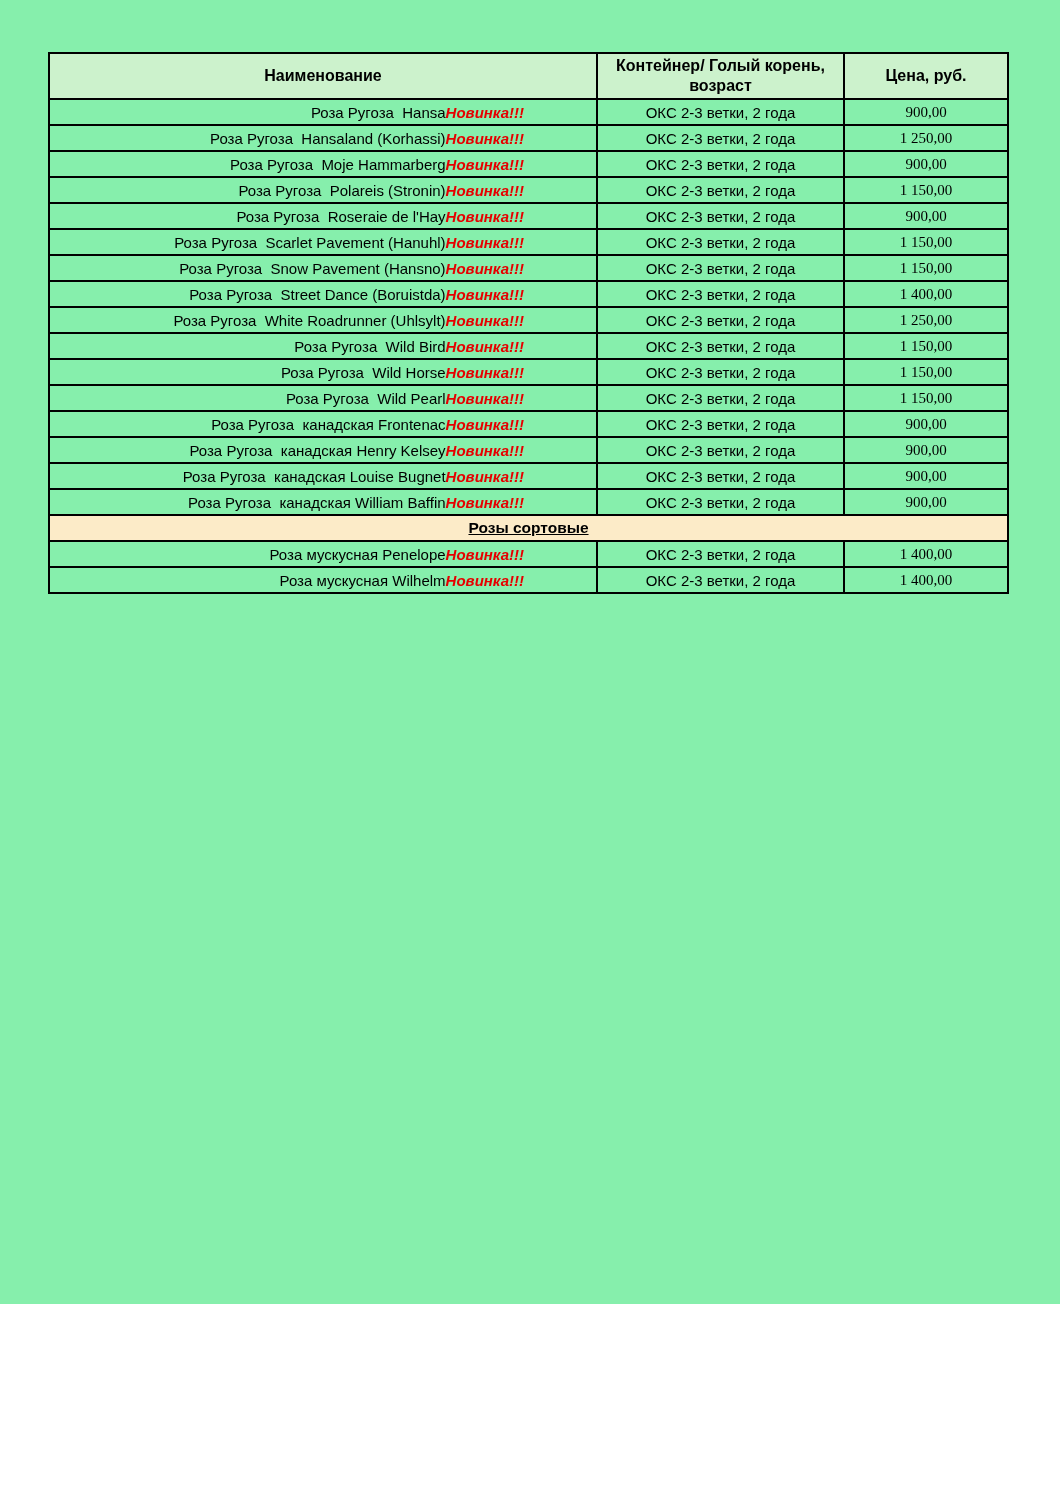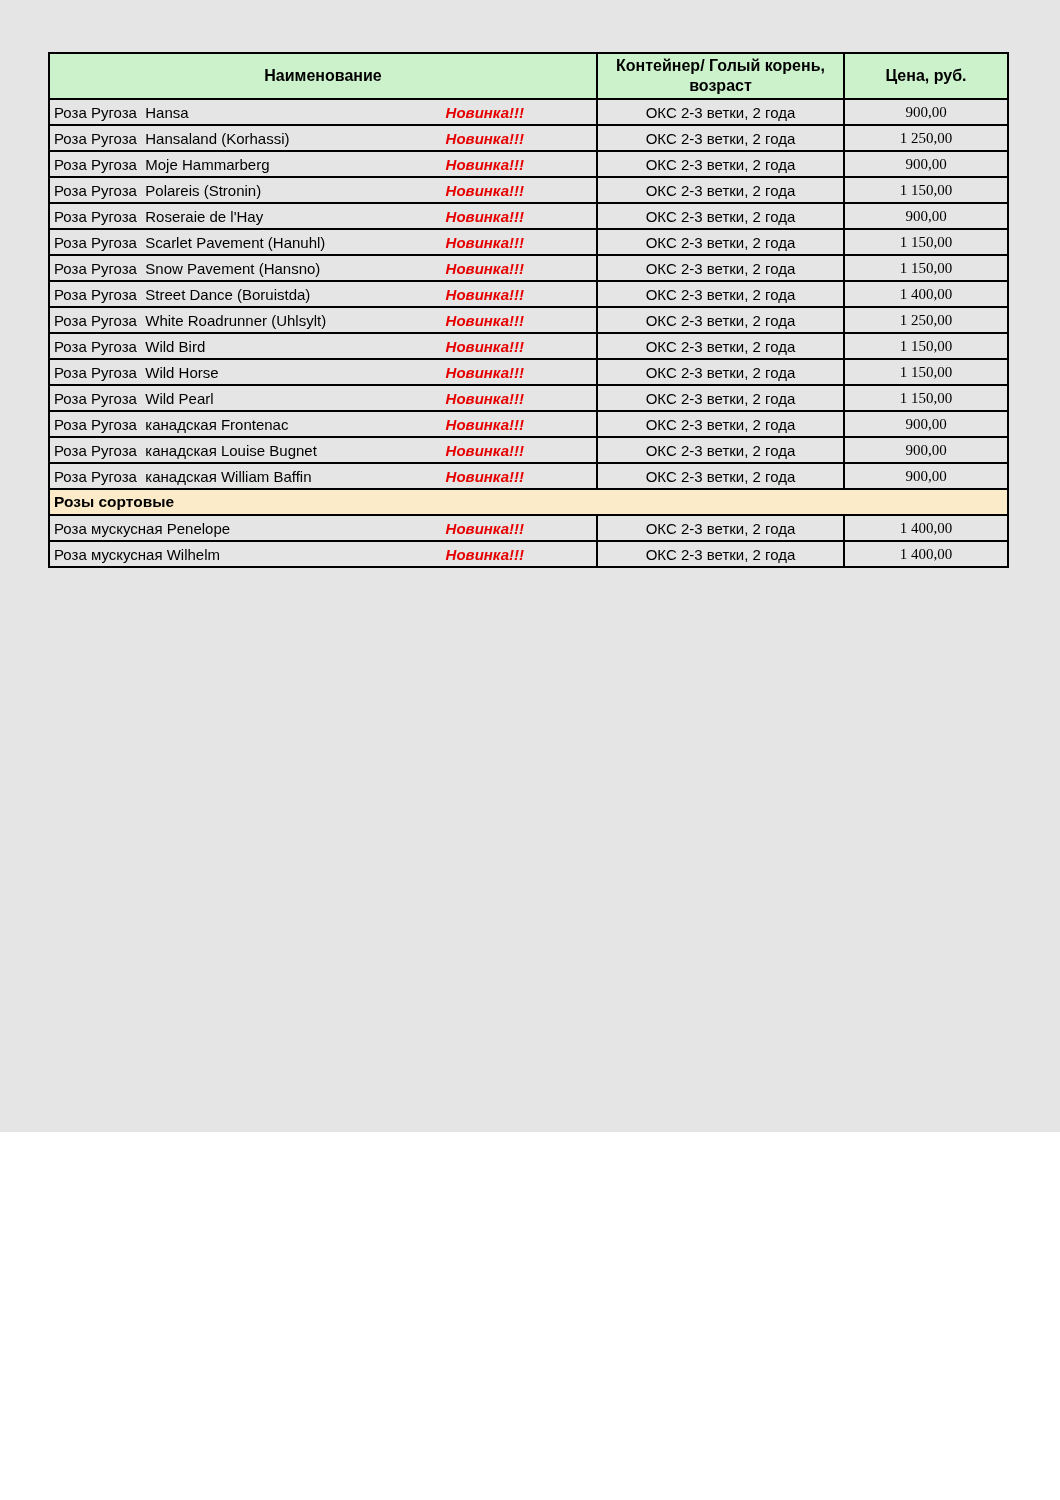--- a/index.html
+++ b/index.html
@@ -3,22 +3,22 @@
 <meta charset="utf-8">
 <style>
   html, body {
     margin: 0;
     padding: 0;
     background: #ffffff;
   }
   .page {
     position: relative;
     width: 1060px;
-    height: 1132px;
-    background: #e5e5e5;
+    height: 1304px;
+    background: #86efac;
     font-family: "Liberation Sans", sans-serif;
     color: #000000;
   }
   table.price-table {
     position: absolute;
     left: 48px;
     top: 52px;
     width: 959px;
     border-collapse: collapse;
     table-layout: fixed;
@@ -46,21 +46,21 @@
     white-space: normal;
     line-height: 1.25;
     height: 45px;
     padding: 2px 6px;
   }
   .cell-name {
     text-align: left;
   }
   .name-flex {
     display: flex;
-    justify-content: space-between;
+    justify-content: flex-end;
     align-items: center;
     width: 100%;
   }
   .name-text {
     white-space: pre;
   }
   .badge-new {
     font-weight: bold;
     font-style: italic;
     color: #e60000;
@@ -70,22 +70,23 @@
   .cell-spec {
     text-align: center;
   }
   .cell-price {
     text-align: center;
     font-family: Liberation Serif, serif;
   }
   .section-row td {
     background: #fcebc8;
     font-weight: bold;
-    text-align: left;
+    text-align: center;
     font-size: 15.5px;
+    text-decoration: underline;
   }
 </style>
 </head>
 <body>
 
 <div class="page">
   <table class="price-table">
     <colgroup>
       <col class="c-name">
       <col class="c-spec">
@@ -226,20 +227,30 @@
               <span class="name-text">Роза Ругоза  канадская Frontenac</span>
               <span class="badge-new">Новинка!!!</span>
             </span>
           </td>
           <td class="cell-spec">ОКС 2-3 ветки, 2 года</td>
           <td class="cell-price">900,00</td>
         </tr>
         <tr>
           <td class="cell-name">
             <span class="name-flex">
+              <span class="name-text">Роза Ругоза  канадская Henry Kelsey</span>
+              <span class="badge-new">Новинка!!!</span>
+            </span>
+          </td>
+          <td class="cell-spec">ОКС 2-3 ветки, 2 года</td>
+          <td class="cell-price">900,00</td>
+        </tr>
+        <tr>
+          <td class="cell-name">
+            <span class="name-flex">
               <span class="name-text">Роза Ругоза  канадская Louise Bugnet</span>
               <span class="badge-new">Новинка!!!</span>
             </span>
           </td>
           <td class="cell-spec">ОКС 2-3 ветки, 2 года</td>
           <td class="cell-price">900,00</td>
         </tr>
         <tr>
           <td class="cell-name">
             <span class="name-flex">

